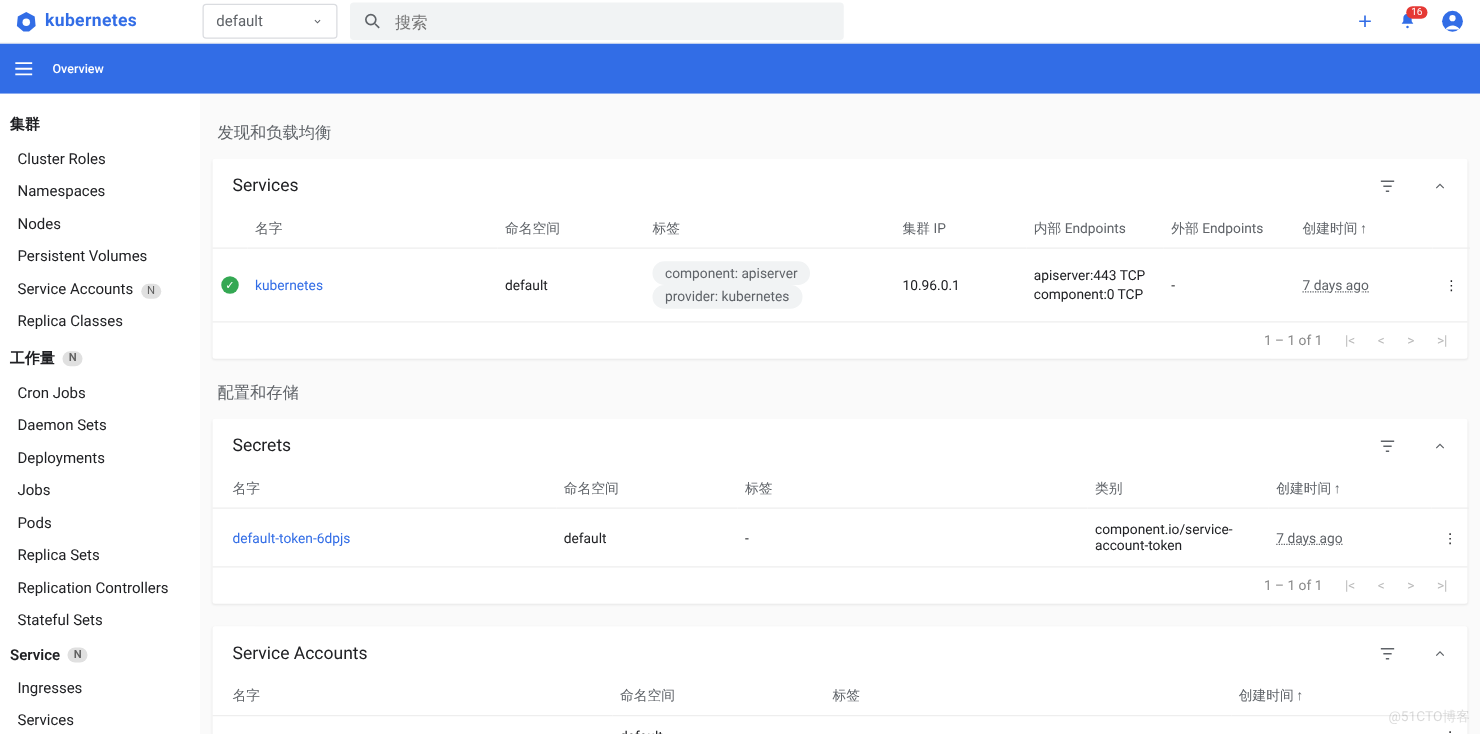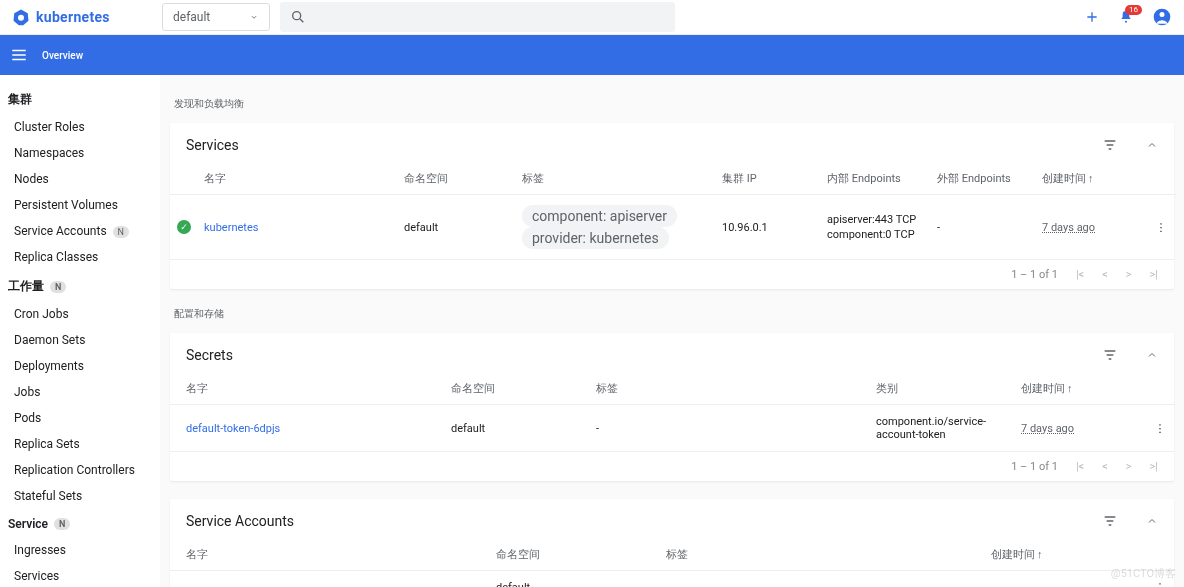--- a/index.html
+++ b/index.html
@@ -24,32 +24,32 @@
 .bluebar-title { font-size: 10px; font-weight: 500; }
 
 
 .layout { display: flex; }
 .sidebar { width: 160px; flex-shrink: 0; padding-top: 8px; background: #fff; }
 .side-heading { font-size: 12px; font-weight: 600; padding: 8px 8px 6px; display: flex; align-items: center; }
 .side-item { font-size: 12px; padding: 6px 8px 6px 14px; color: #202124; cursor: pointer; }
 .nchip { background: #e0e0e0; color: #616161; font-size: 9px; border-radius: 8px; padding: 1px 5px; margin-left: 6px; }
 
 .main { flex: 1; background: #fafafa; padding: 12px 10px 20px 10px; min-width: 0; }
-.section-title { font-size: 10px; color: #5f6368; margin: 10px 0 12px 4px; }
+.section-title { font-size: 13px; color: #5f6368; margin: 10px 0 12px 4px; }
 
 .card { background: #fff; border-radius: 2px; box-shadow: 0 1px 2px rgba(0,0,0,0.08); margin-bottom: 18px; }
 .card-header { display: flex; align-items: center; padding: 14px 16px 10px; }
 .card-header-title { font-size: 14px; color: #202124; }
 .card-header-actions { margin-left: auto; display: flex; gap: 28px; color: #5f6368; }
 .tbl { width: 100%; border-collapse: collapse; table-layout: fixed; }
 .tbl th { text-align: left; font-weight: 400; color: #5f6368; font-size: 11px; padding: 8px 6px; border-bottom: 1px solid #eee; }
 .tbl td { padding: 10px 6px; border-top: 1px solid #eee; font-size: 11px; color: #202124; vertical-align: middle; }
 .status-cell { width: 28px; text-align: center; }
 .link { color: #326de6; cursor: pointer; }
-.chip { display: inline-block; background: #f1f3f4; border-radius: 12px; padding: 3px 10px; font-size: 14px; color: #5f6368; margin-right: 4px; }
+.chip { display: inline-block; background: #f1f3f4; border-radius: 12px; padding: 3px 10px; font-size: 11px; color: #5f6368; margin-right: 4px; }
 .endpoint-lines div { line-height: 1.4; }
 .time { color: #5f6368; text-decoration: underline dotted; cursor: default; }
 .row-menu { text-align: center; color: #5f6368; cursor: pointer; width: 30px; }
 .sort-arrow { margin-left: 2px; }
 
 .card-footer { display: flex; align-items: center; justify-content: flex-end; padding: 8px 16px; border-top: 1px solid #eee; color: #888; font-size: 11px; gap: 18px; }
 .pager-btn { color: #bbb; cursor: pointer; }
 
 .ok-circle { width: 14px; height: 14px; border-radius: 50%; background: #34a853; display: inline-flex; align-items: center; justify-content: center; color: #fff; font-size: 9px; }
 
@@ -72,20 +72,21 @@
     <span>default</span>
     <svg width="10" height="10" viewBox="0 0 24 24">
         <path d="M7 10l5 5 5-5" stroke="#5f6368" stroke-width="2" fill="none"></path>
       </svg>
   </div>
   <div class="searchbox">
     <svg width="16" height="16" viewBox="0 0 24 24">
         <circle cx="10" cy="10" r="6" stroke="#5f6368" stroke-width="2" fill="none"></circle>
         <line x1="15" y1="15" x2="20" y2="20" stroke="#5f6368" stroke-width="2"></line>
       </svg>
+    <input type="text" placeholder="搜索" style="">
   </div>
   <div class="topbar-right">
     <span class="icon-btn blue">
         <svg width="16" height="16" viewBox="0 0 24 24">
           <path d="M12 5v14M5 12h14" stroke="#326de6" stroke-width="2"></path>
         </svg>
       </span>
     <span class="icon-btn blue">
       <svg width="16" height="16" viewBox="0 0 24 24">
           <path d="M12 3a5 5 0 00-5 5v4l-2 3h14l-2-3V8a5 5 0 00-5-5z" fill="#326de6"></path>

